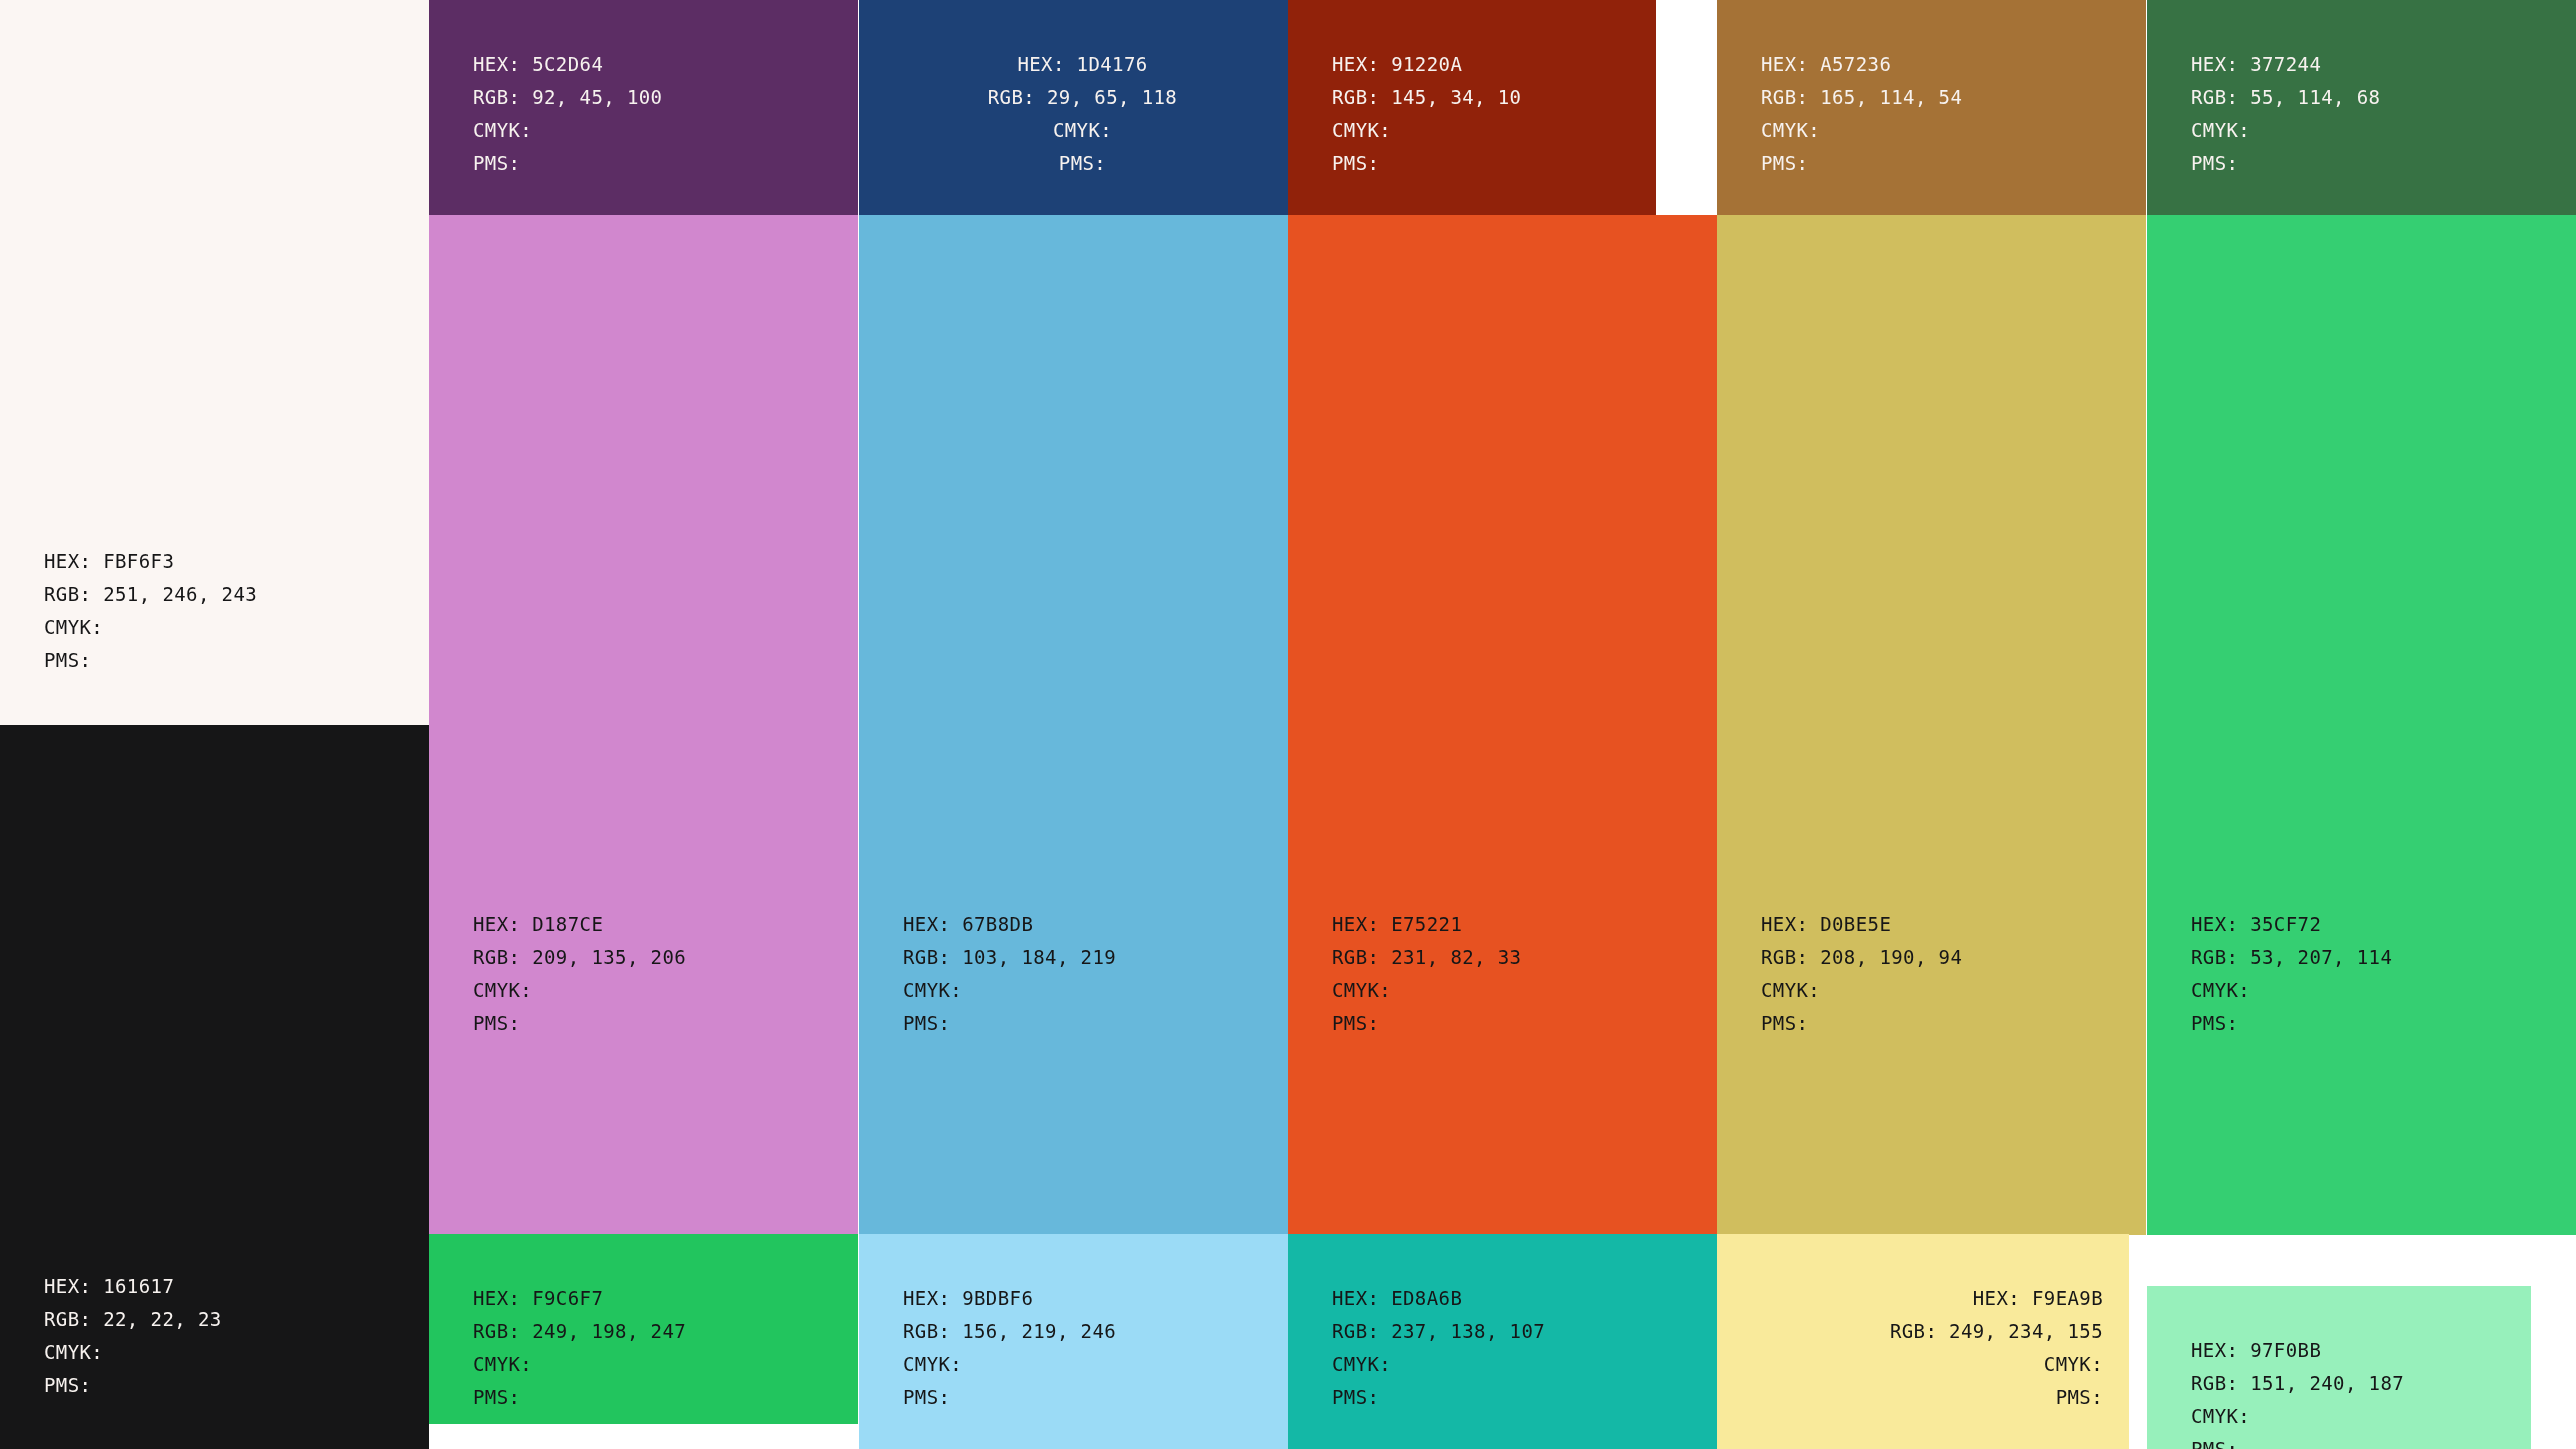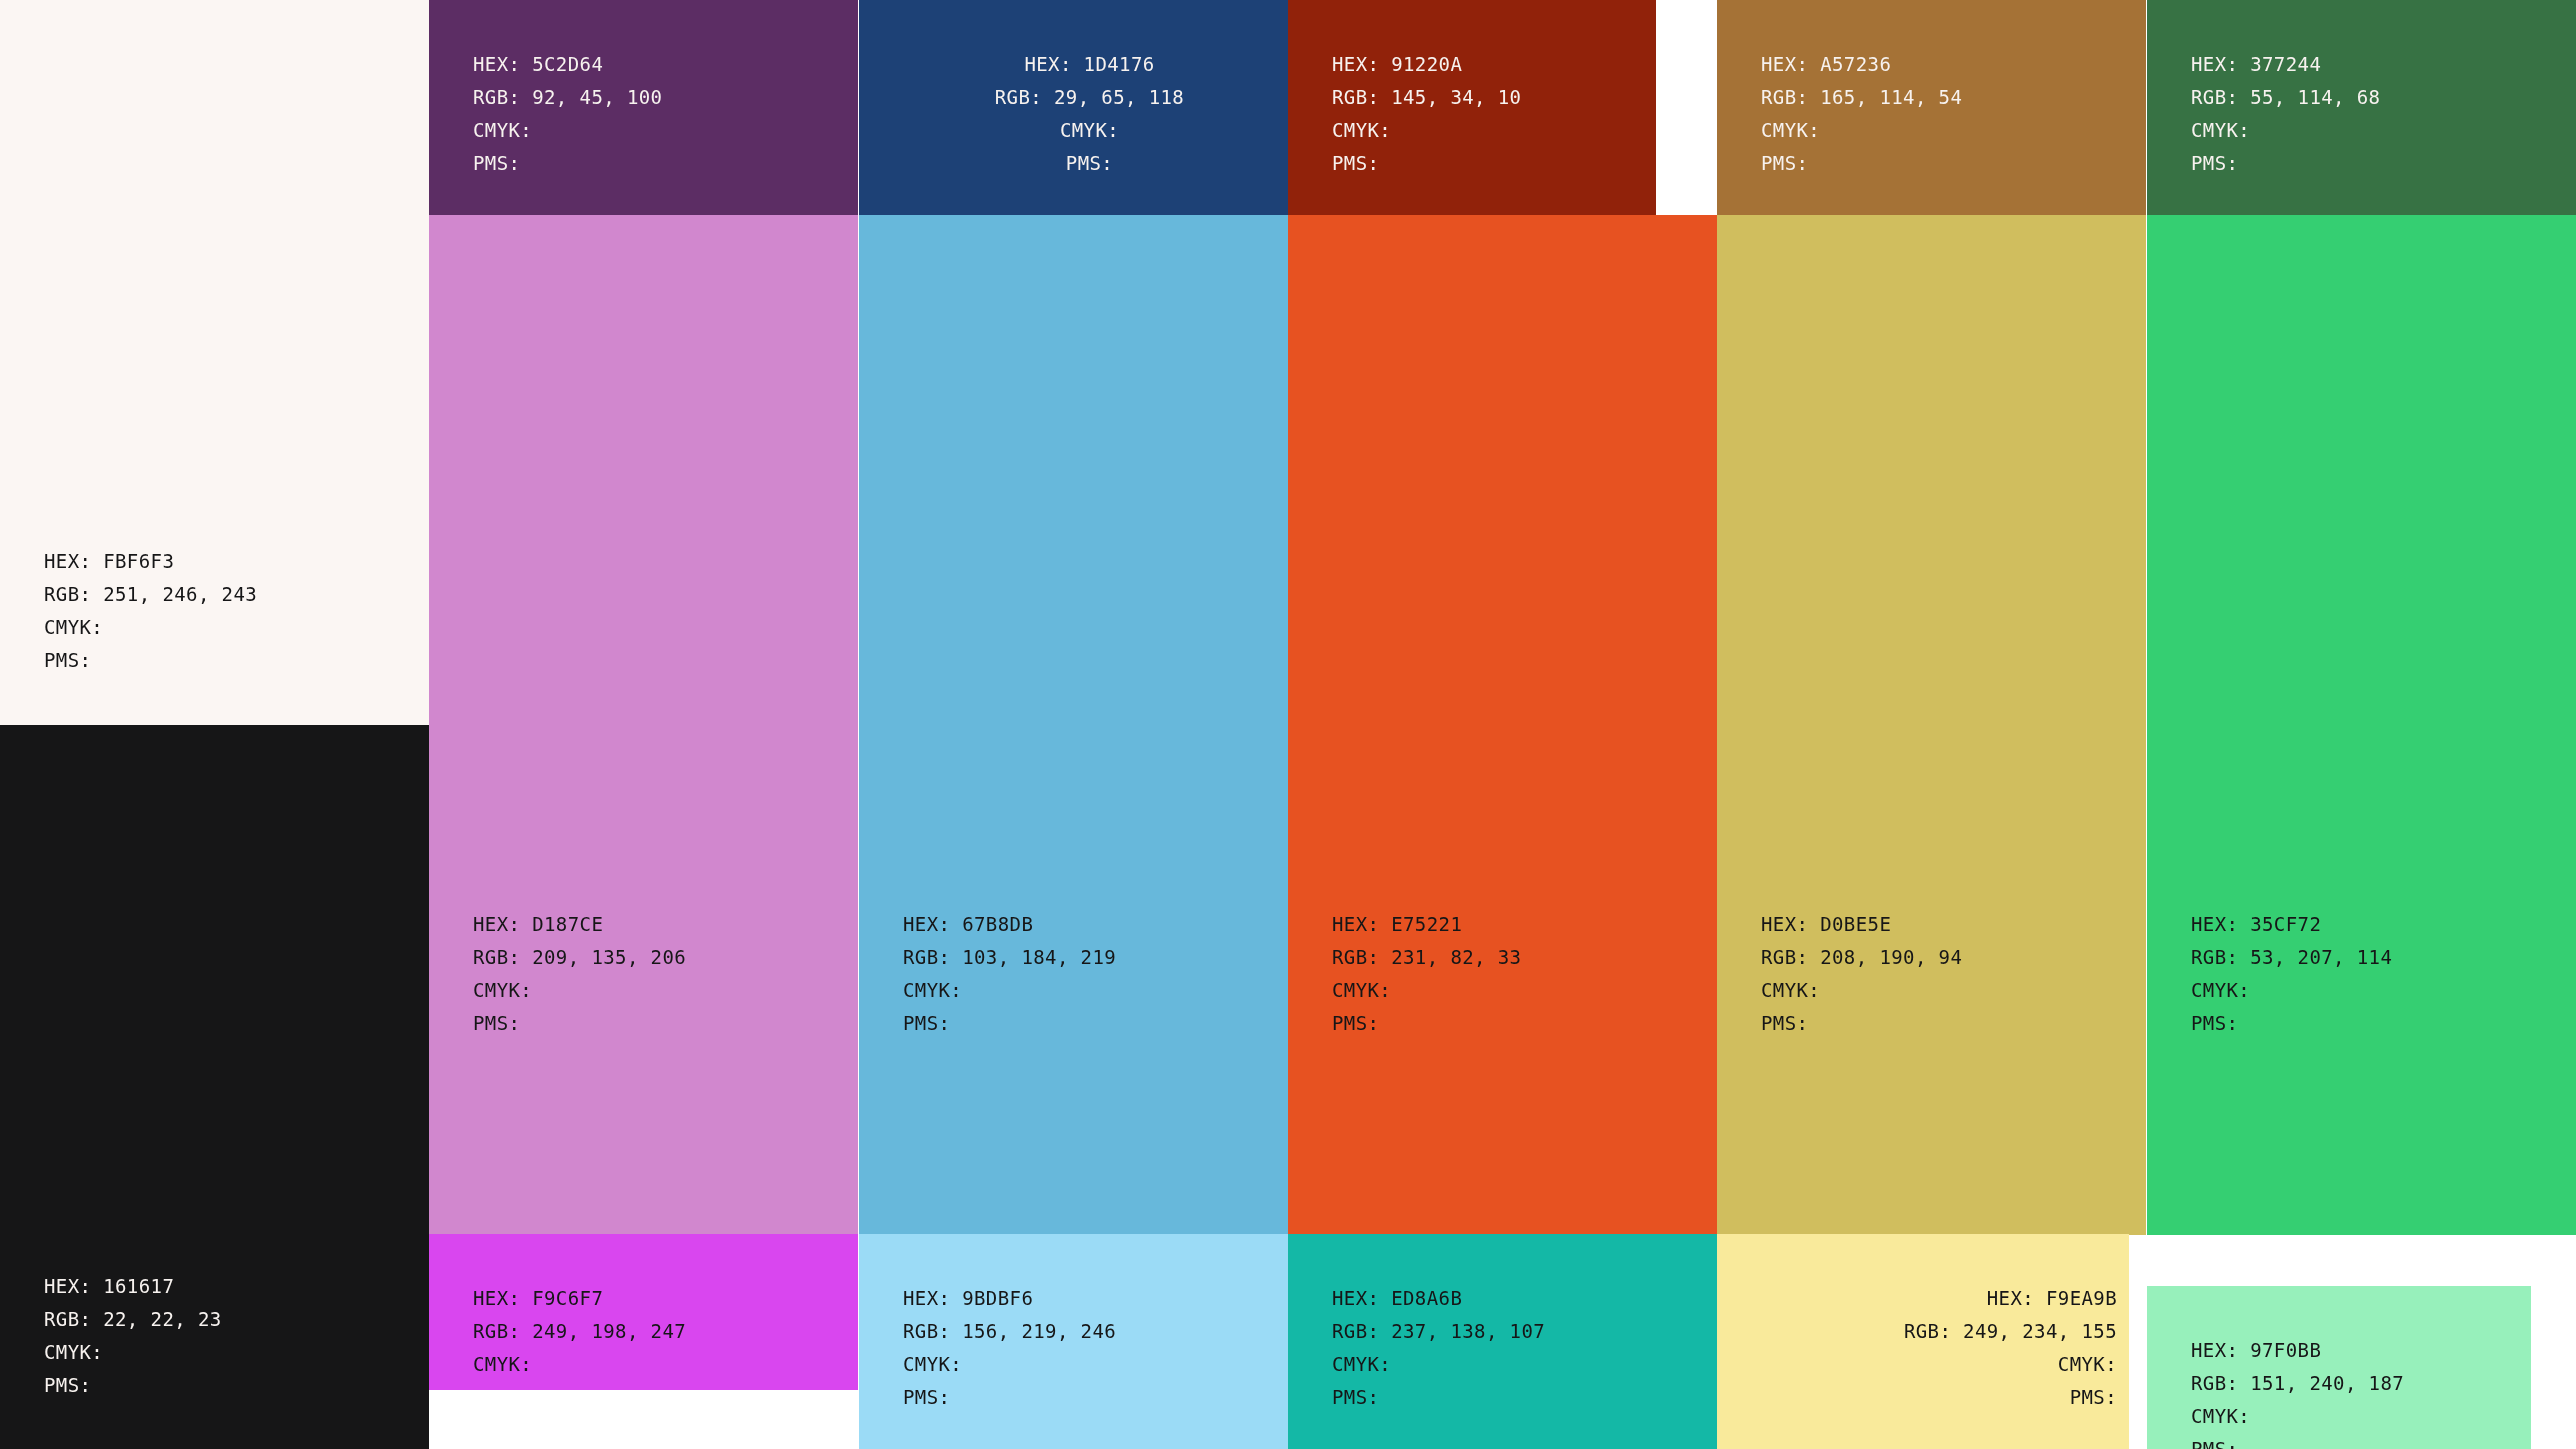--- a/index.html
+++ b/index.html
@@ -20,21 +20,21 @@
     box-sizing: border-box;
     display: flex;
     flex-direction: column;
     overflow: hidden;
   }
   .swatch.align-top    { justify-content: flex-start; }
   .swatch.align-bottom { justify-content: flex-end; }
 
   .swatch-info {
     padding-left: 44px;
-    padding-right: 12px;
+    padding-right: 26px;
   }
   .swatch.align-top .swatch-info    { padding-top: 48px;    padding-bottom: 0; }
   .swatch.align-bottom .swatch-info { padding-bottom: 195px; padding-top: 0; margin-top: 17px; }
 
   
   .swatch.align-bottom.tall-left .swatch-info { padding-bottom: 48px; }
 
   .info-line {
     font-size: 19px;
     line-height: 33px;
@@ -137,21 +137,21 @@
       </div>
     </div>
     <div class="swatch align-bottom text-dark" style="left: 2147px; top: 215px; width: 429px; height: 1020px; background: rgb(53, 207, 114);">
       <div class="swatch-info">
         <div class="info-line">HEX: 35CF72</div>
         <div class="info-line">RGB: 53, 207, 114</div>
         <div class="info-line">CMYK:</div>
         <div class="info-line">PMS:</div>
       </div>
     </div>
-    <div class="swatch align-top text-dark" style="left: 429px; top: 1234px; width: 429px; height: 156px; background: #d946ef;">
+    <div class="swatch align-top text-dark" style="left: 429px; top: 1234px; width: 429px; height: 190px; background: #22c55e;">
       <div class="swatch-info">
         <div class="info-line">HEX: F9C6F7</div>
         <div class="info-line">RGB: 249, 198, 247</div>
         <div class="info-line">CMYK:</div>
         <div class="info-line">PMS:</div>
       </div>
     </div>
     <div class="swatch align-top text-dark" style="left: 859px; top: 1234px; width: 429px; height: 215px; background: rgb(155, 219, 246);">
       <div class="swatch-info">
         <div class="info-line">HEX: 9BDBF6</div>

